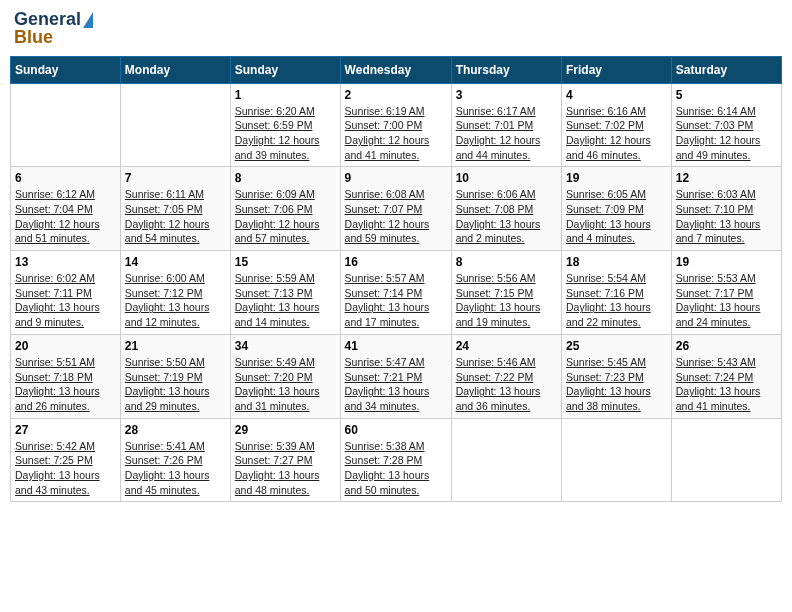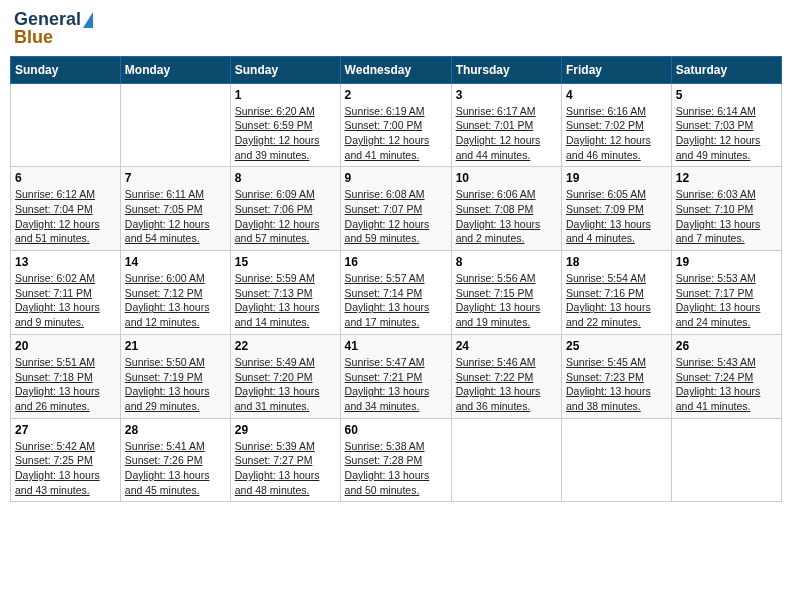--- a/index.html
+++ b/index.html
@@ -213,21 +213,21 @@
       <tr>
         <td>
           <span class="day-num">20</span>
           <div class="day-info">Sunrise: 5:51 AM<br>Sunset: 7:18 PM<br>Daylight: 13 hours and 26 minutes.</div>
         </td>
         <td>
           <span class="day-num">21</span>
           <div class="day-info">Sunrise: 5:50 AM<br>Sunset: 7:19 PM<br>Daylight: 13 hours and 29 minutes.</div>
         </td>
         <td>
-          <span class="day-num">22</span>
+          <span class="day-num">34</span>
           <div class="day-info">Sunrise: 5:49 AM<br>Sunset: 7:20 PM<br>Daylight: 13 hours and 31 minutes.</div>
         </td>
         <td>
           <span class="day-num">41</span>
           <div class="day-info">Sunrise: 5:47 AM<br>Sunset: 7:21 PM<br>Daylight: 13 hours and 34 minutes.</div>
         </td>
         <td>
           <span class="day-num">24</span>
           <div class="day-info">Sunrise: 5:46 AM<br>Sunset: 7:22 PM<br>Daylight: 13 hours and 36 minutes.</div>
         </td>

